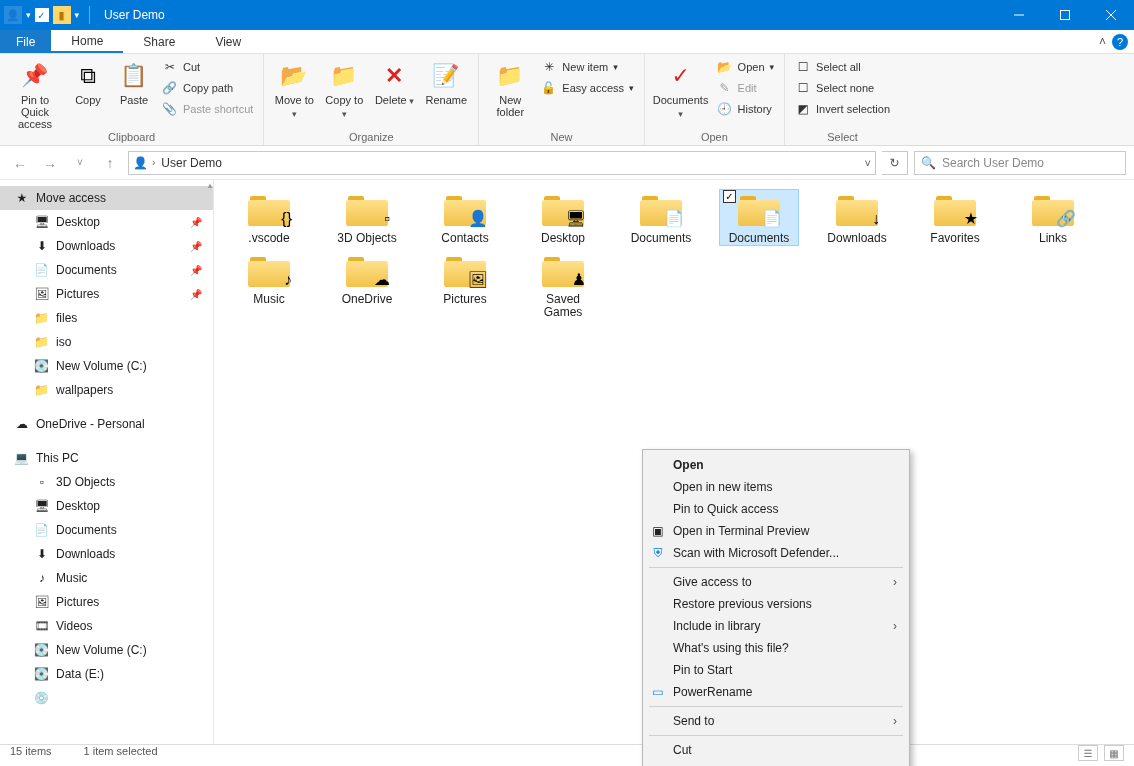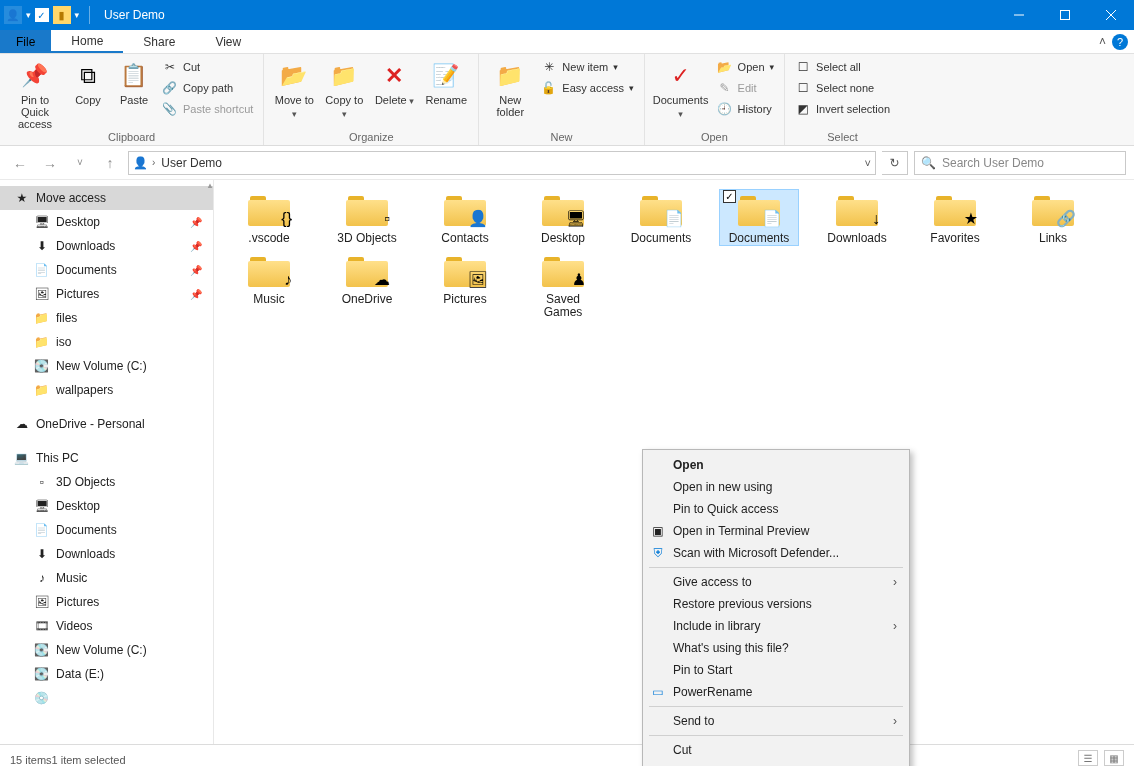--- a/index.html
+++ b/index.html
@@ -10,21 +10,21 @@
 .titlebar .qat { display: flex; align-items: center; padding: 0 4px; gap: 4px; }
 .qat-icon { width: 18px; height: 18px; display: inline-flex; align-items: center; justify-content: center; background: rgba(255,255,255,0.15); font-size: 11px;}
 .qat-chk { width: 14px; height: 14px; background:#fff; color:#0078d7; font-size:10px; display:inline-flex;align-items:center;justify-content:center;}
 .titlebar .divider { width: 1px; height: 18px; background: rgba(255,255,255,0.4); margin: 0 6px; }
 .titlebar .title { margin-left: 8px; font-size: 12px; }
 .titlebar .spacer { flex: 1; }
 .winbtn { width: 46px; height: 30px; display: flex; align-items: center; justify-content: center; color: #fff; }
 
 
 .menutabs { height: 24px; background: #fff; display: flex; align-items: stretch; border-bottom: 1px solid #e1e1e1; }
-.filetab { background: #1979ca; color: #000000; padding: 0 16px; display: flex; align-items: center; font-size: 12px; }
+.filetab { background: #1979ca; color: #ffffff; padding: 0 16px; display: flex; align-items: center; font-size: 12px; }
 .menutab { padding: 0 20px; display: flex; align-items: center; color: #333; }
 .menutab.active { border-bottom: 2px solid #1979ca; }
 .menutabs .right { margin-left: auto; display: flex; align-items: center; padding-right: 6px; gap: 6px; }
 .help-c { width:16px; height:16px; border-radius:50%; background:#0078d7; color:#fff; font-size:11px; display:inline-flex; align-items:center; justify-content:center;}
 
 
 .ribbon { height: 92px; background: #f7f7f7; border-bottom: 1px solid #dcdcdc; display: flex; }
 .rgroup { border-right: 1px solid #e3e3e3; padding: 4px 8px 2px 8px; display: flex; flex-direction: column; }
 .rgroup .body { flex: 1; display: flex; align-items: flex-start; gap: 6px; }
 .rgroup .label { text-align: center; font-size: 11px; color: #666; padding-top: 1px; }
@@ -77,21 +77,21 @@
 
 
 .ctxmenu { position: absolute; left: 428px; top: 269px; width: 268px; background: #f2f2f2; border: 1px solid #b8b8b8; box-shadow: 3px 3px 6px rgba(0,0,0,0.25); padding: 4px 2px; z-index: 50; }
 .ctxmenu .mi { display: flex; align-items: center; height: 22px; padding: 0 10px 0 28px; font-size: 12px; color: #222; position: relative; }
 .ctxmenu .mi .ic { position:absolute; left:4px; width:18px; height:18px; display:inline-flex; align-items:center; justify-content:center; font-size:12px;}
 .ctxmenu .mi .arrow { margin-left: auto; color: #555; font-size: 12px; }
 .ctxmenu .mi.bold { font-weight: 600; }
 .ctxmenu hr { border: none; border-top: 1px solid #d0d0d0; margin: 3px 4px; }
 
 
-.statusbar { height: 22px; border-top: 1px solid #dcdcdc; display: flex; align-items: flex-end; padding: 0 10px; font-size: 11px; color: #555; gap: 0; background:#fff;}
+.statusbar { height: 22px; border-top: 1px solid #dcdcdc; display: flex; align-items: flex-start; padding: 0 10px; font-size: 11px; color: #555; gap: 32px; background:#fff;}
 .statusbar .right { margin-left: auto; display: flex; gap: 6px; color:#777; }
 .viewbtn { width:20px; height:16px; border:1px solid #ccc; display:flex; align-items:center; justify-content:center; font-size:10px;}
 
 svg { display: block; }
 </style>
 </head>
 <body>
 
 <div class="titlebar">
   <div class="qat">
@@ -479,21 +479,21 @@
             <div class="folder-ic">
               <span class="overlay">♟</span>
             </div>
           </div>
           <div class="name">Saved Games</div>
         </div>
       </div>
 
     <div class="ctxmenu">
       <div class="mi bold">Open</div>
-      <div class="mi">Open in new using</div>
+      <div class="mi">Open in new items</div>
       <div class="mi">Pin to Quick access</div>
       <div class="mi">
           <span class="ic">▣</span>
           <span>Open in Terminal Preview</span>
         </div>
       <div class="mi">
           <span class="ic" style="color:#0078d7;">⛨</span>
           <span>Scan with Microsoft Defender...</span>
         </div>
       <hr>

